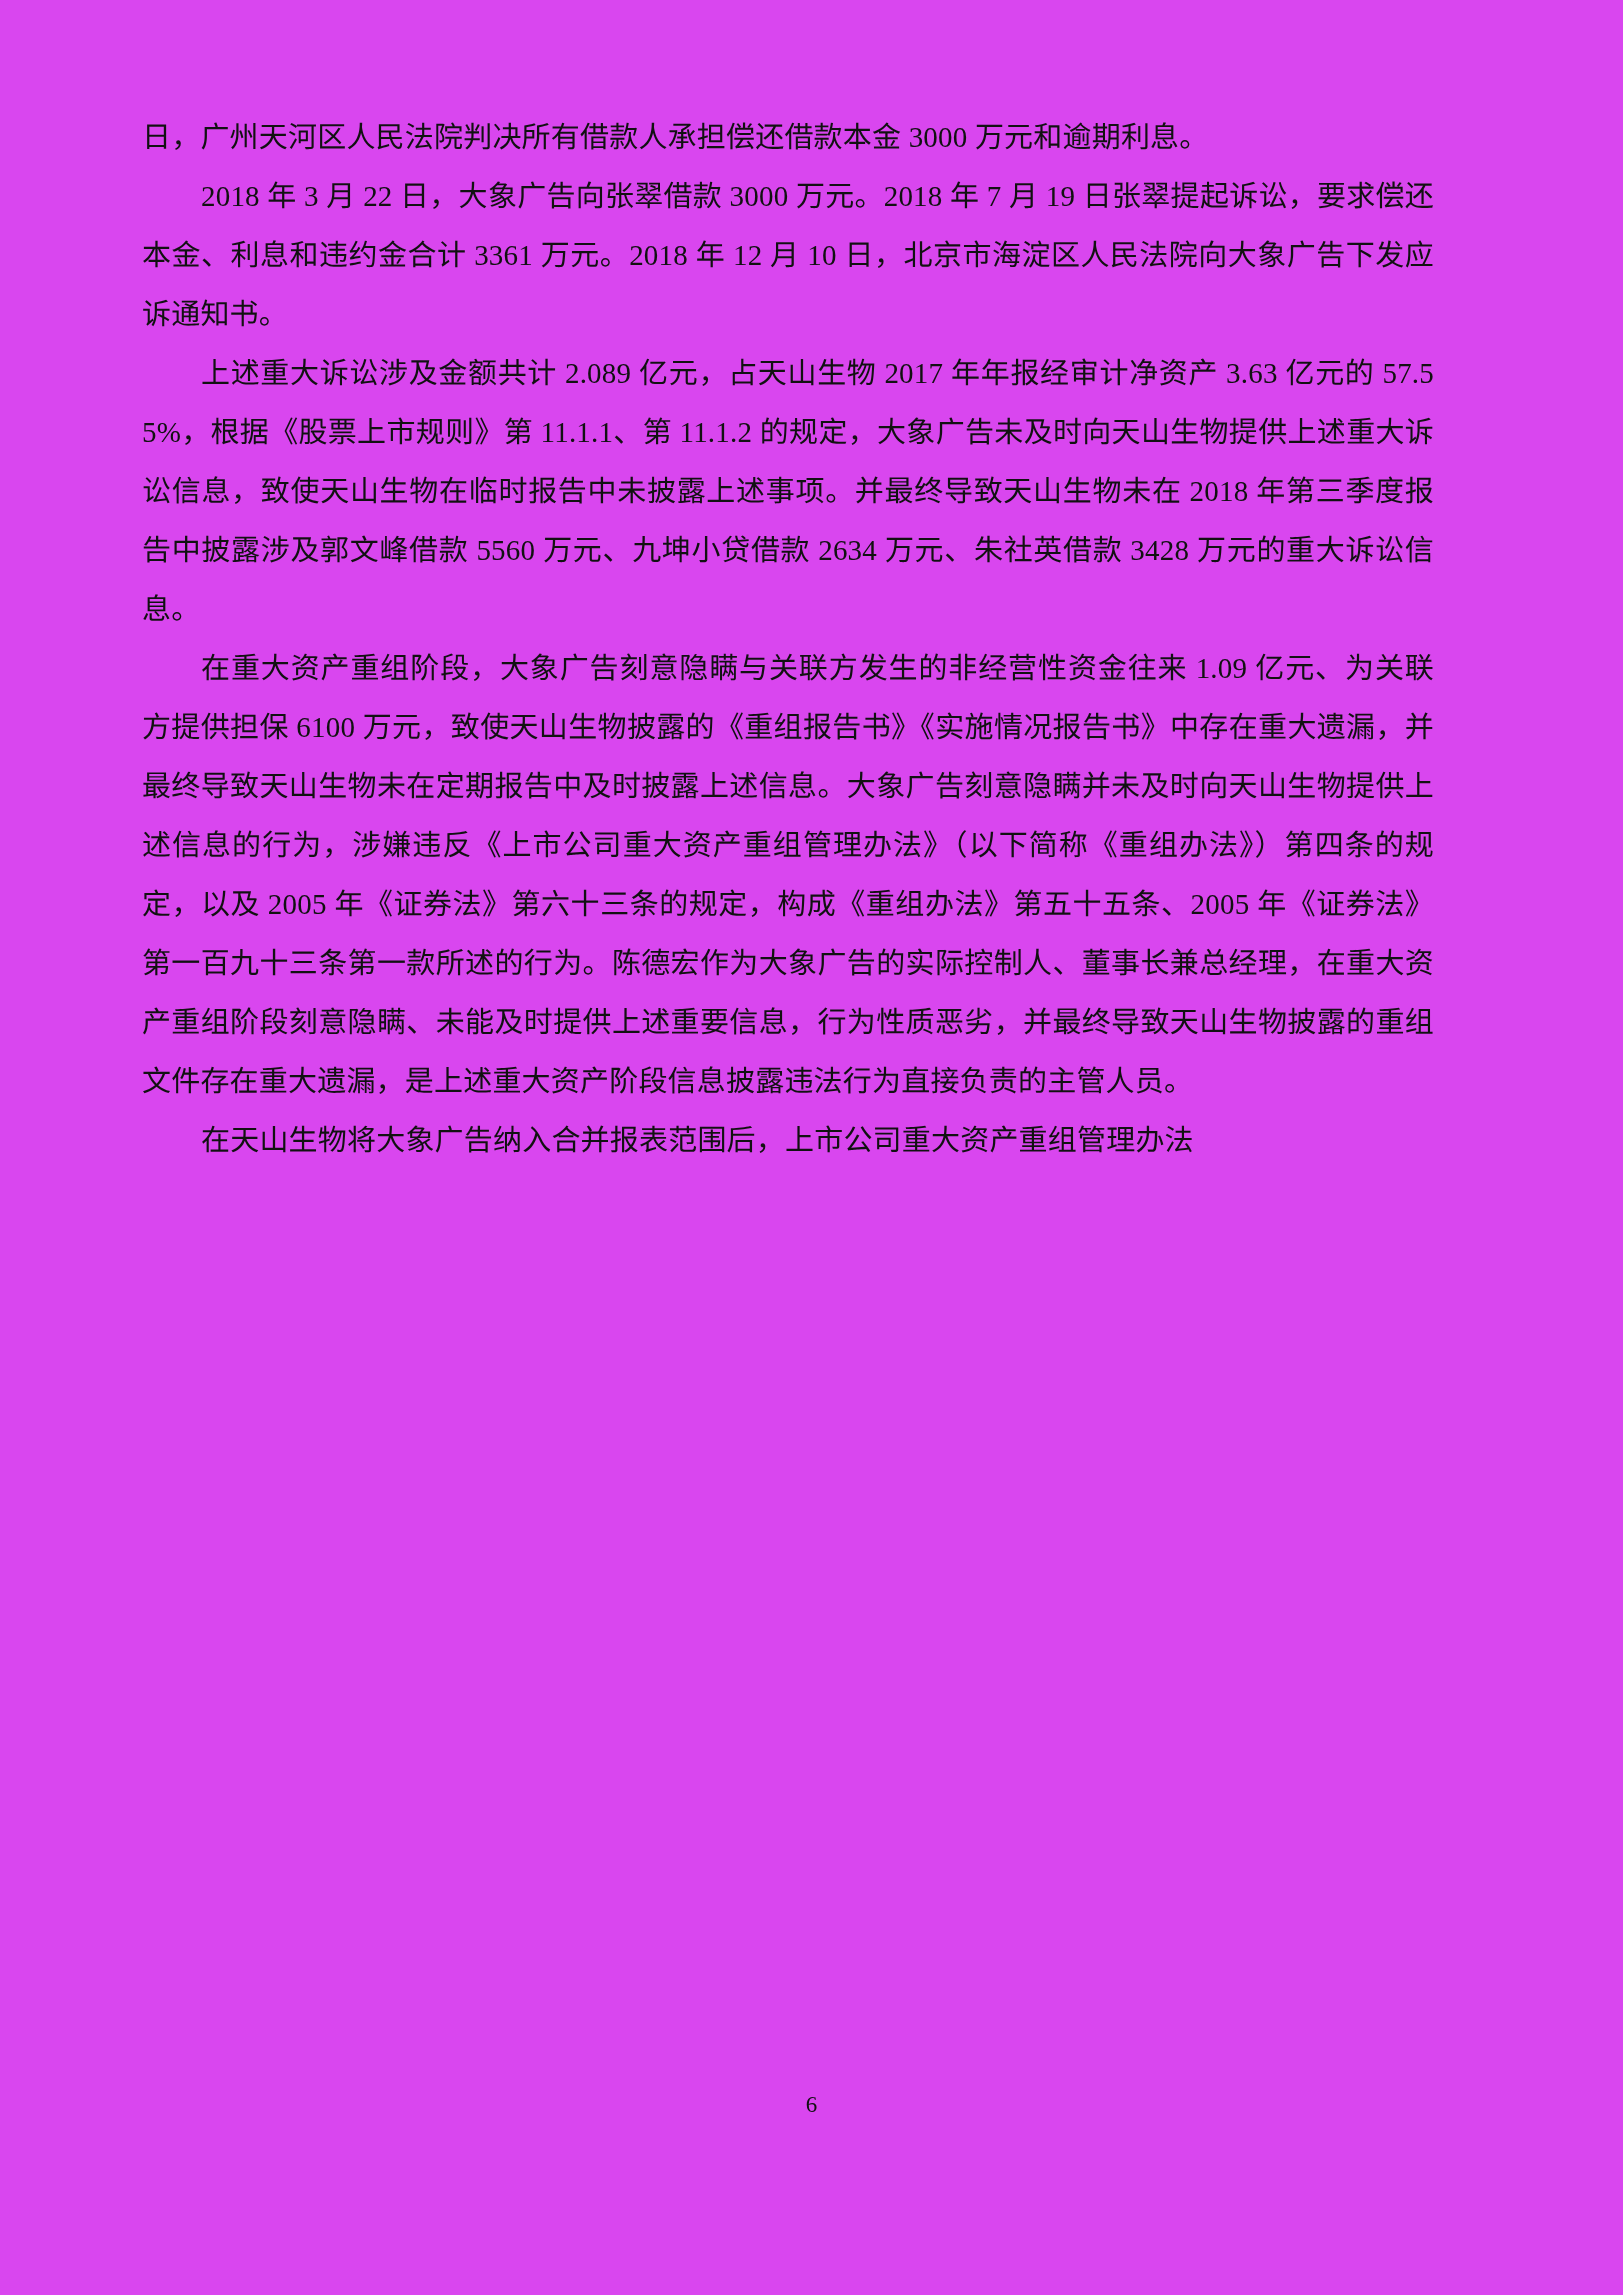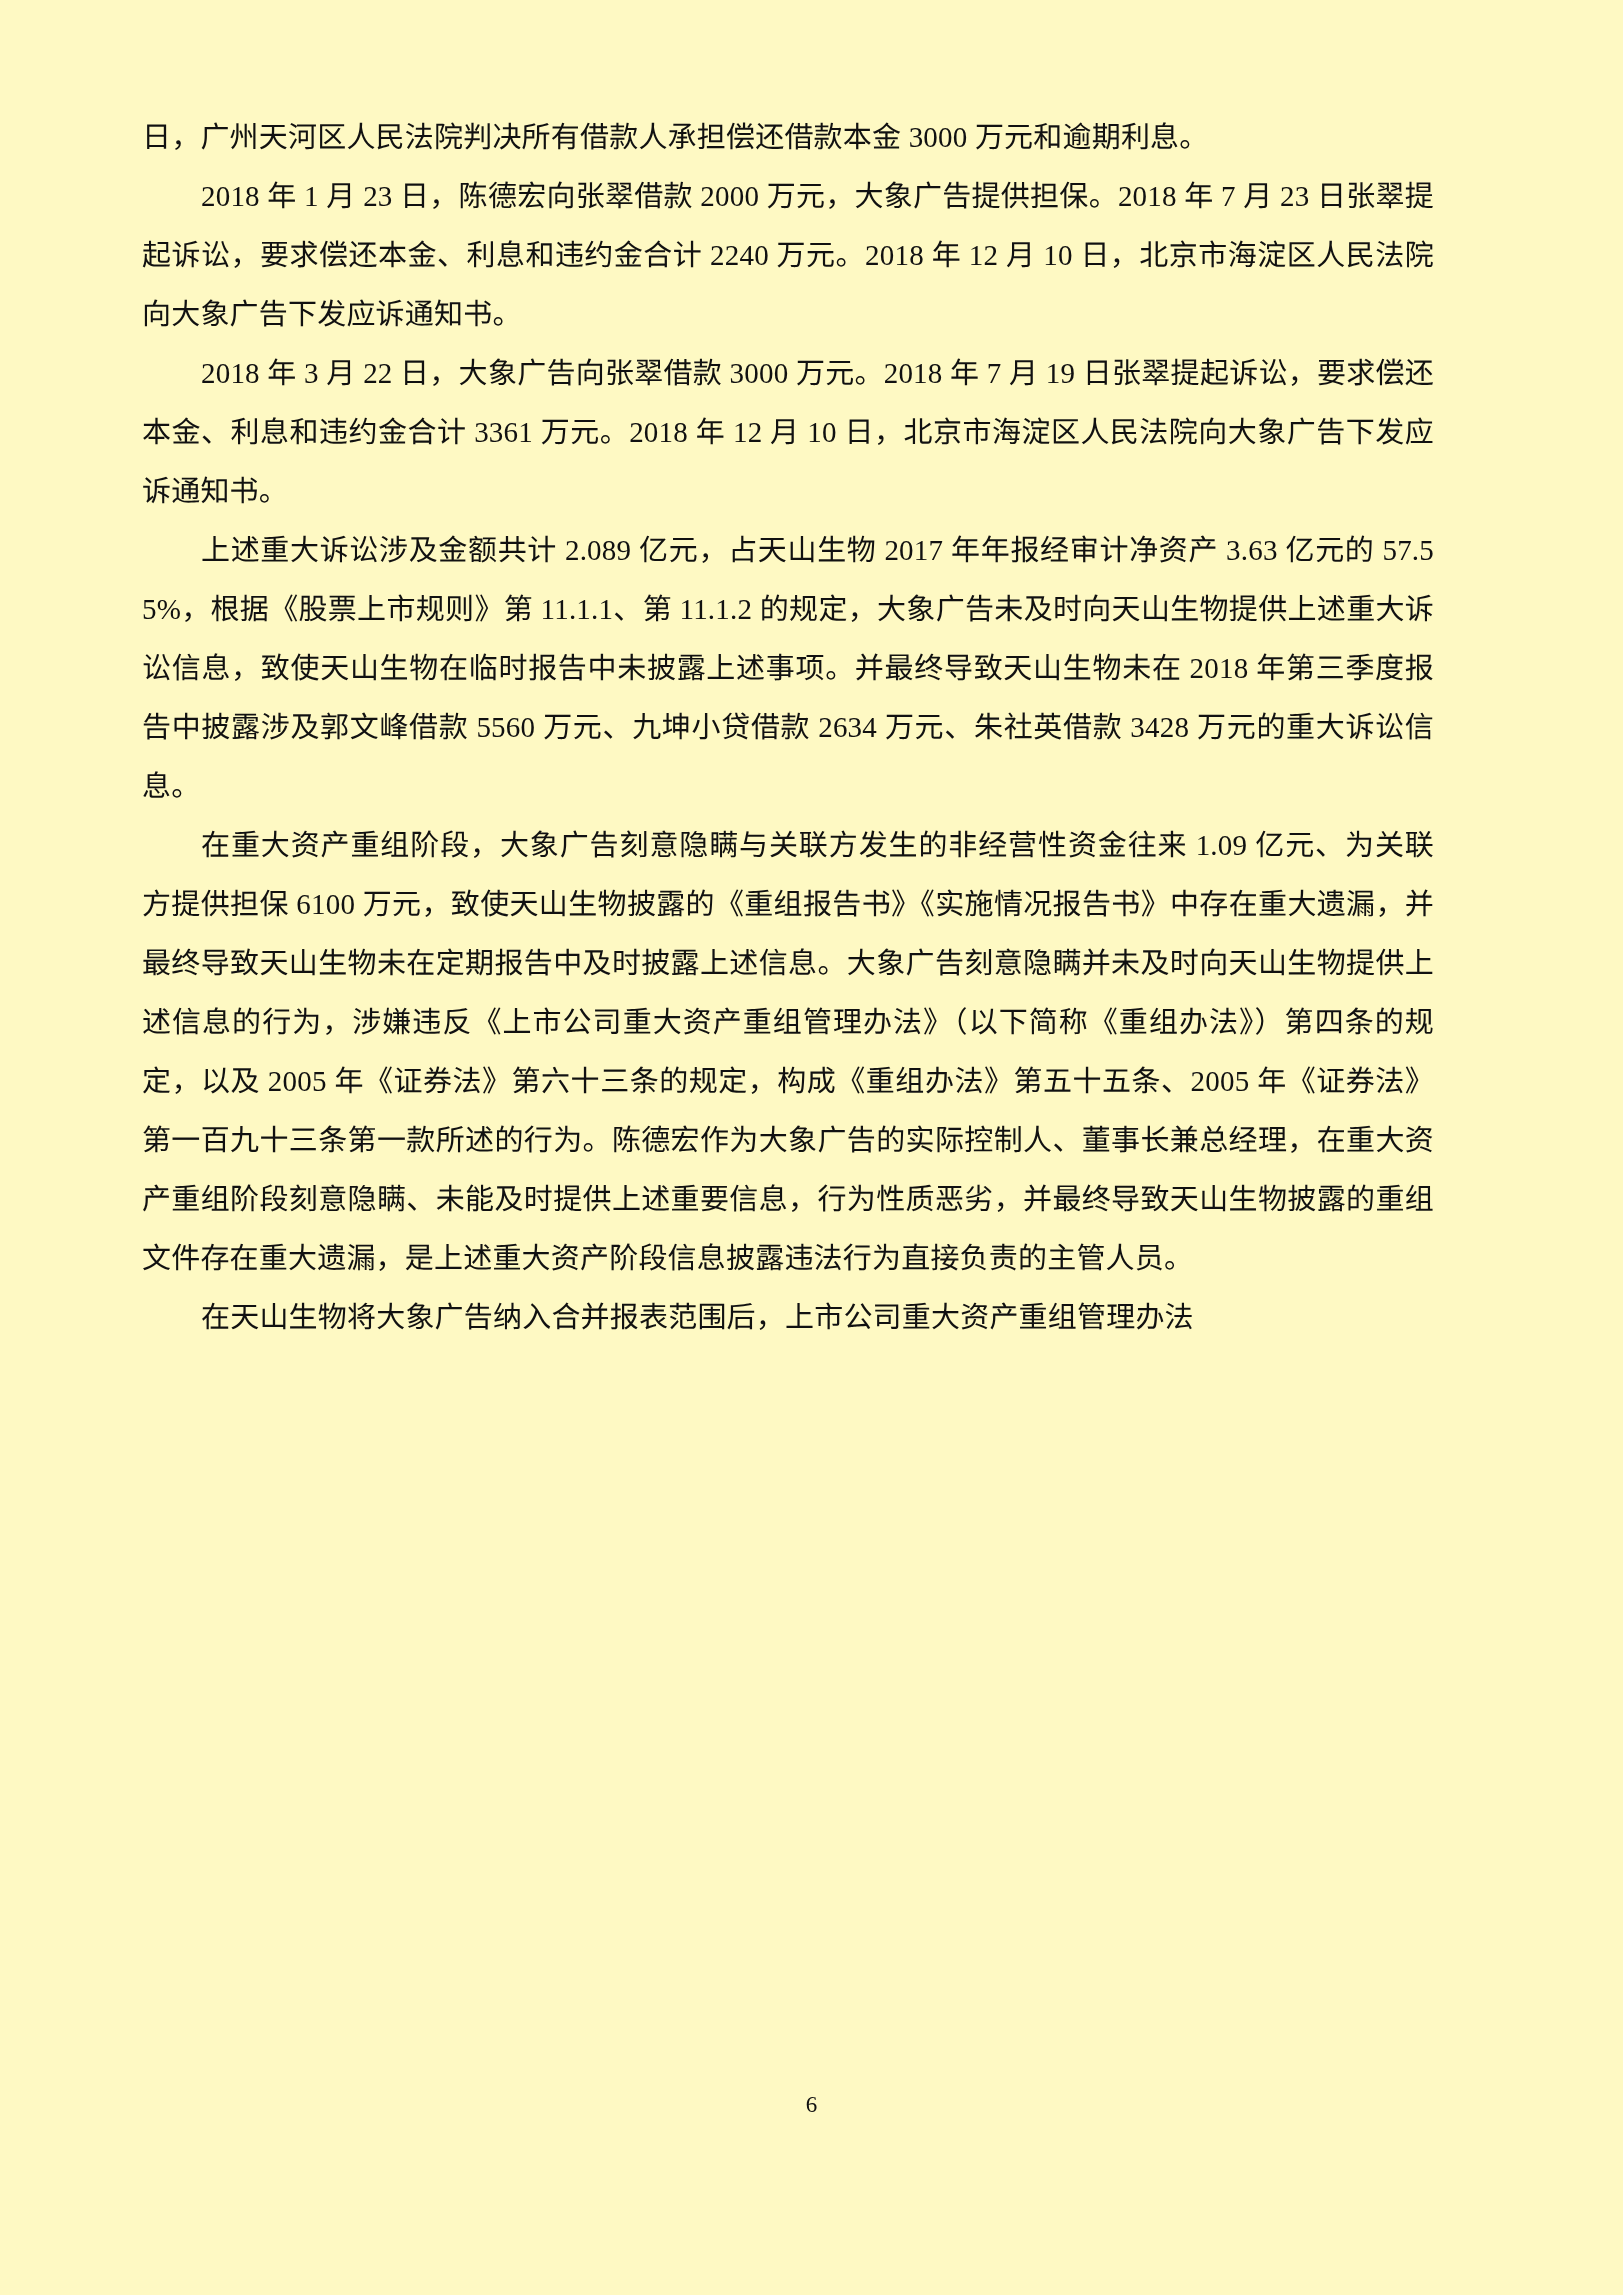--- a/index.html
+++ b/index.html
@@ -5,21 +5,21 @@
 <style>
   html, body {
     margin: 0;
     padding: 0;
     background: #ffffff;
   }
   .page {
     position: relative;
     width: 1623px;
     height: 2295px;
-    background: #fef9c3;
+    background: #d946ef;
     box-sizing: border-box;
     margin: 0 auto;
     overflow: hidden;
   }
   .content {
     position: absolute;
     left: 142px;
     top: 108px;
     width: 1292px;
   }
@@ -50,21 +50,20 @@
     font-size: 23px;
     color: #111111;
   }
 </style>
 </head>
 <body>
 
 <div class="page">
   <div class="content">
     <p class="para indent" style="text-indent:0">日，广州天河区人民法院判决所有借款人承担偿还借款本金 3000 万元和逾期利息。</p>
-    <p class="para indent">2018 年 1 月 23 日，陈德宏向张翠借款 2000 万元，大象广告提供担保。2018 年 7 月 23 日张翠提起诉讼，要求偿还本金、利息和违约金合计 2240 万元。2018 年 12 月 10 日，北京市海淀区人民法院向大象广告下发应诉通知书。</p>
     <p class="para indent">2018 年 3 月 22 日，大象广告向张翠借款 3000 万元。2018 年 7 月 19 日张翠提起诉讼，要求偿还本金、利息和违约金合计 3361 万元。2018 年 12 月 10 日，北京市海淀区人民法院向大象广告下发应诉通知书。</p>
     <p class="para indent">上述重大诉讼涉及金额共计 2.089 亿元，占天山生物 2017 年年报经审计净资产 3.63 亿元的 57.55%，根据《股票上市规则》第 11.1.1、第 11.1.2 的规定，大象广告未及时向天山生物提供上述重大诉讼信息，致使天山生物在临时报告中未披露上述事项。并最终导致天山生物未在 2018 年第三季度报告中披露涉及郭文峰借款 5560 万元、九坤小贷借款 2634 万元、朱社英借款 3428 万元的重大诉讼信息。</p>
     <p class="para indent">在重大资产重组阶段，大象广告刻意隐瞒与关联方发生的非经营性资金往来 1.09 亿元、为关联方提供担保 6100 万元，致使天山生物披露的《重组报告书》《实施情况报告书》中存在重大遗漏，并最终导致天山生物未在定期报告中及时披露上述信息。大象广告刻意隐瞒并未及时向天山生物提供上述信息的行为，涉嫌违反《上市公司重大资产重组管理办法》（以下简称《重组办法》）第四条的规定，以及 2005 年《证券法》第六十三条的规定，构成《重组办法》第五十五条、2005 年《证券法》第一百九十三条第一款所述的行为。陈德宏作为大象广告的实际控制人、董事长兼总经理，在重大资产重组阶段刻意隐瞒、未能及时提供上述重要信息，行为性质恶劣，并最终导致天山生物披露的重组文件存在重大遗漏，是上述重大资产阶段信息披露违法行为直接负责的主管人员。</p>
     <p class="para indent">在天山生物将大象广告纳入合并报表范围后，上市公司重大资产重组管理办法</p>
   </div>
   <div class="page-number">6</div>
 </div>
 
 
 </body></html>

